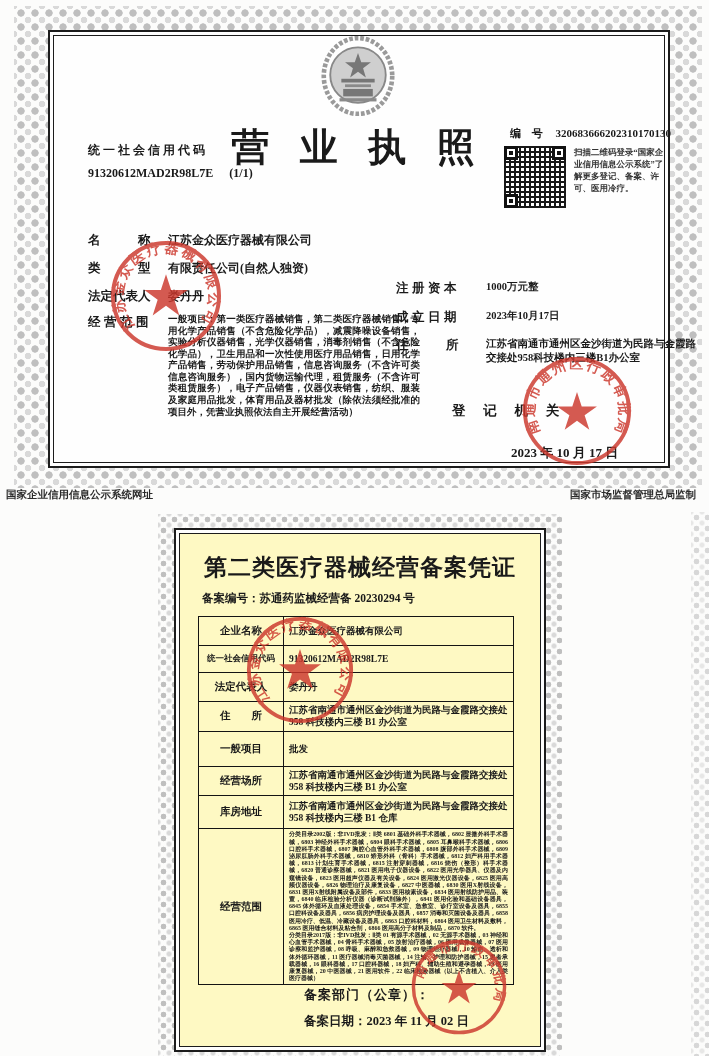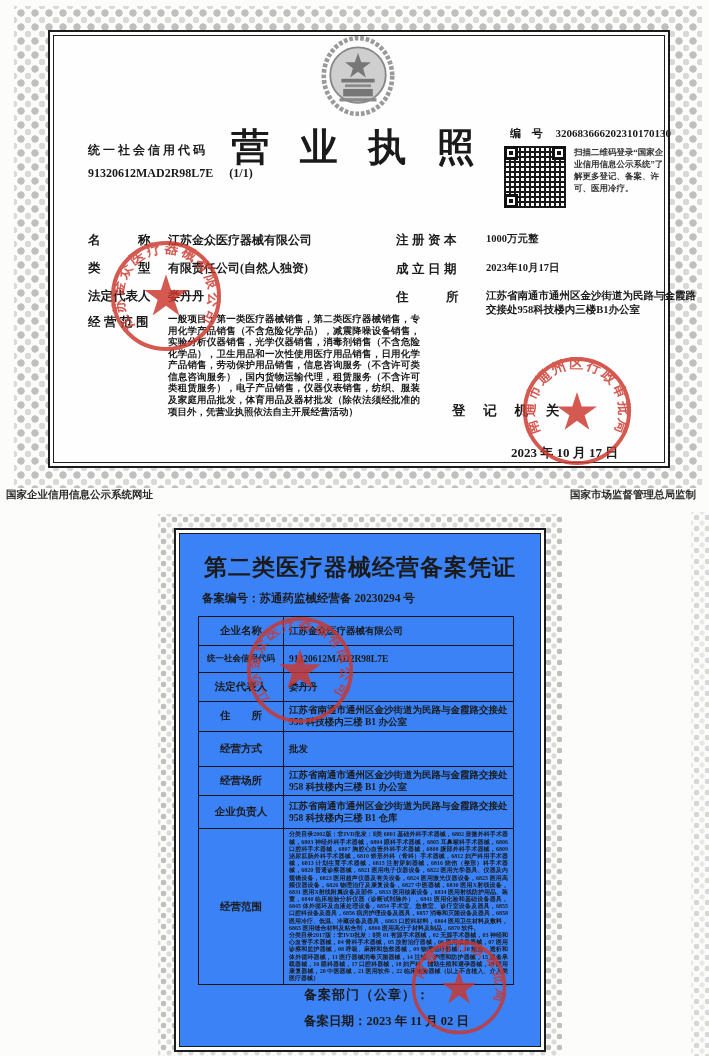--- a/index.html
+++ b/index.html
@@ -41,39 +41,39 @@
 
   .qr { position:absolute; left:490px; top:140px; width:62px; height:62px; background:
         repeating-linear-gradient(90deg,#181818 0 2px, rgba(0,0,0,0) 2px 5px),
         repeating-linear-gradient(0deg,#181818 0 2px, #fff 2px 5px); }
   .qr .finder { position:absolute; width:14px; height:14px; border:3px solid #111; background:#fff; box-sizing:border-box; }
   .qr .finder::after { content:""; position:absolute; left:2px; top:2px; width:4px; height:4px; background:#111; }
   .qr .f-tl { left:0; top:0; } .qr .f-tr { right:0; top:0; } .qr .f-bl { left:0; bottom:0; }
   .qr-caption { position:absolute; left:560px; top:141px; width:92px; font-size:8.5px; line-height:1.4; color:#333; font-weight:600; }
 
   .lrow { position:absolute; left:74px; white-space:nowrap; }
-  .rrow { position:absolute; left:382px; white-space:nowrap; }
+  .rrow { position:absolute; left:382px; white-space:nowrap;margin-top:48px; }
   .f-label { display:inline-block; font-family:"Liberation Sans", sans-serif; font-weight:700; font-size:12.5px; vertical-align:top; }
   .lrow .f-label { width:76px; }
   .rrow .f-label { width:86px; }
   .f-value { display:inline-block; font-weight:600; font-size:12px; vertical-align:top; white-space:normal; }
   .rrow .f-value { width:214px; font-size:10.5px; line-height:1.35; }
   .scope-value { width:252px; font-size:9.5px; line-height:1.22; text-align:justify; }
 
   .registrar { position:absolute; left:438px; top:396px; font-family:"Liberation Sans", sans-serif;
                font-weight:700; font-size:13.5px; letter-spacing:7px; }
   .issue-date { position:absolute; left:497px; top:438px; font-weight:600; font-size:13px; }
 
   .footer-note { position:absolute; top:488px; font-weight:700; font-size:10.5px; color:#2b2b2b; }
   .fn-left { left:6px; } .fn-right { left:570px; }
 
   
   .cert { position:absolute; left:158px; top:514px; width:404px; height:542px; }
   .cert .lace { background-size:11px 11px, 11px 11px; background-position:0 0, 5.5px 5.5px; }
-  .cert .paper { left:16px; right:16px; top:14px; bottom:4px; background:#3b82f6; overflow:hidden; }
+  .cert .paper { left:16px; right:16px; top:14px; bottom:4px; background:#fef9c3; overflow:hidden; }
 
   .cert-title { margin:22px 8px 8px; text-align:center; font-weight:700; font-size:23px; letter-spacing:1px; }
   .record-no { margin:6px 0 10px 26px; font-weight:700; font-size:11.5px; }
 
   .cert-table { margin-left:22px; width:316px; border-collapse:collapse; table-layout:fixed; }
   .cert-table td { border:1.5px solid #141414; vertical-align:middle; padding:2px 5px; }
   .cert-table .lbl { width:74px; text-align:center; font-weight:700; font-size:10.5px; }
   .cert-table .lbl.tight { font-size:8.5px; letter-spacing:0; white-space:nowrap; padding:2px 2px; }
   .cert-table .val { font-weight:600; font-size:9.5px; line-height:1.3; }
   .cert-table tr:nth-child(1) td { height:24px; }
@@ -212,29 +212,29 @@
       </tr>
       <tr>
         <td class="lbl">法定代表人</td>
         <td class="val">娄丹丹</td>
       </tr>
       <tr>
         <td class="lbl">住　　所</td>
         <td class="val">江苏省南通市通州区金沙街道为民路与金霞路交接处 958 科技楼内三楼 B1 办公室</td>
       </tr>
       <tr>
-        <td class="lbl">经营方式</td>
+        <td class="lbl">一般项目</td>
         <td class="val">批发</td>
       </tr>
       <tr>
         <td class="lbl">经营场所</td>
         <td class="val">江苏省南通市通州区金沙街道为民路与金霞路交接处 958 科技楼内三楼 B1 办公室</td>
       </tr>
       <tr>
-        <td class="lbl">企业负责人</td>
+        <td class="lbl">库房地址</td>
         <td class="val">江苏省南通市通州区金沙街道为民路与金霞路交接处 958 科技楼内三楼 B1 仓库</td>
       </tr>
       <tr>
         <td class="lbl">经营范围</td>
         <td class="val scope-cell">分类目录2002版：非IVD批发：Ⅱ类 6801 基础外科手术器械，6802 显微外科手术器械，6803 神经外科手术器械，6804 眼科手术器械，6805 耳鼻喉科手术器械，6806 口腔科手术器械，6807 胸腔心血管外科手术器械，6808 腹部外科手术器械，6809 泌尿肛肠外科手术器械，6810 矫形外科（骨科）手术器械，6812 妇产科用手术器械，6813 计划生育手术器械，6815 注射穿刺器械，6816 烧伤（整形）科手术器械，6820 普通诊察器械，6821 医用电子仪器设备，6822 医用光学器具、仪器及内窥镜设备，6823 医用超声仪器及有关设备，6824 医用激光仪器设备，6825 医用高频仪器设备，6826 物理治疗及康复设备，6827 中医器械，6830 医用X射线设备，6831 医用X射线附属设备及部件，6833 医用核素设备，6834 医用射线防护用品、装置，6840 临床检验分析仪器（诊断试剂除外），6841 医用化验和基础设备器具，6845 体外循环及血液处理设备，6854 手术室、急救室、诊疗室设备及器具，6855 口腔科设备及器具，6856 病房护理设备及器具，6857 消毒和灭菌设备及器具，6858 医用冷疗、低温、冷藏设备及器具，6863 口腔科材料，6864 医用卫生材料及敷料，6865 医用缝合材料及粘合剂，6866 医用高分子材料及制品，6870 软件。
 分类目录2017版：非IVD批发：Ⅱ类 01 有源手术器械，02 无源手术器械，03 神经和心血管手术器械，04 骨科手术器械，05 放射治疗器械，06 医用成像器械，07 医用诊察和监护器械，08 呼吸、麻醉和急救器械，09 物理治疗器械，10 输血、透析和体外循环器械，11 医疗器械消毒灭菌器械，14 注输、护理和防护器械，15 患者承载器械，16 眼科器械，17 口腔科器械，18 妇产科、辅助生殖和避孕器械，19 医用康复器械，20 中医器械，21 医用软件，22 临床检验器械（以上不含植入、介入类医疗器械）</td>
       </tr>
     </tbody>
       </table>
   </div>

